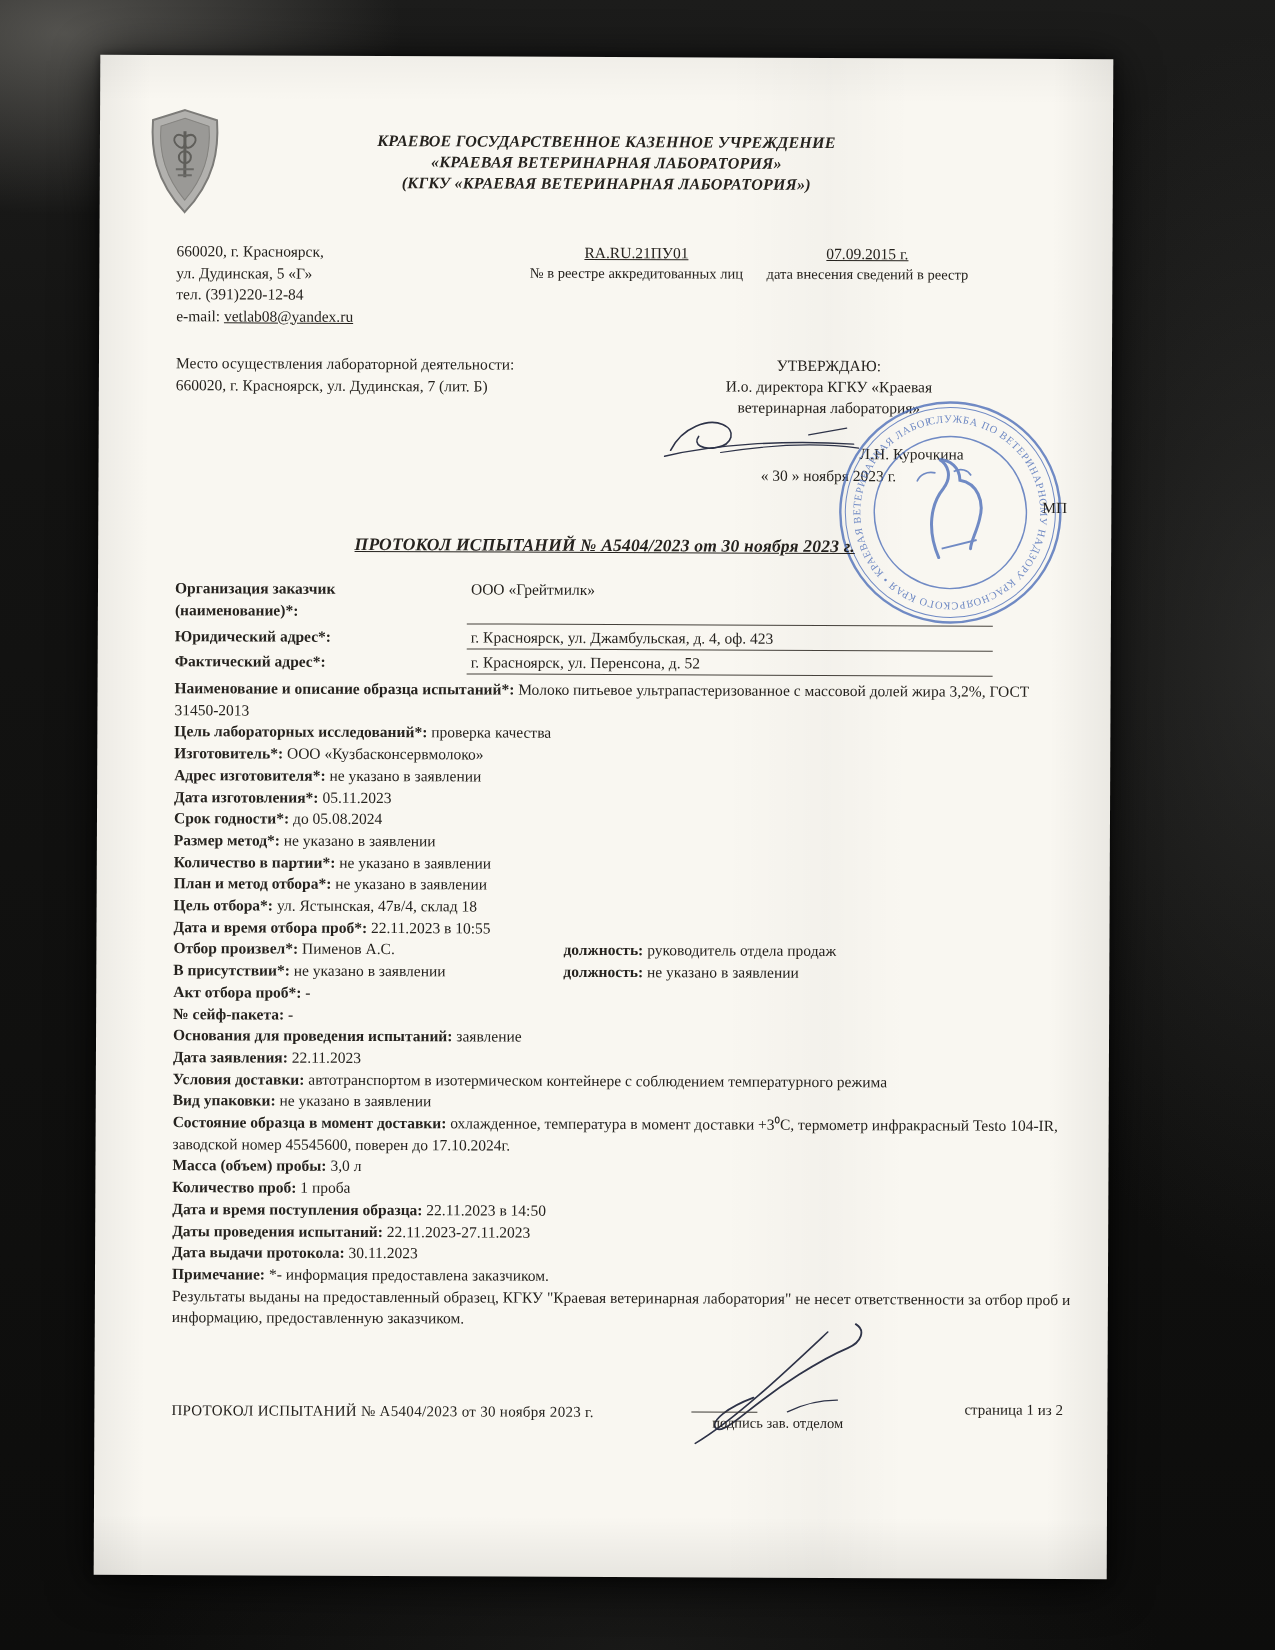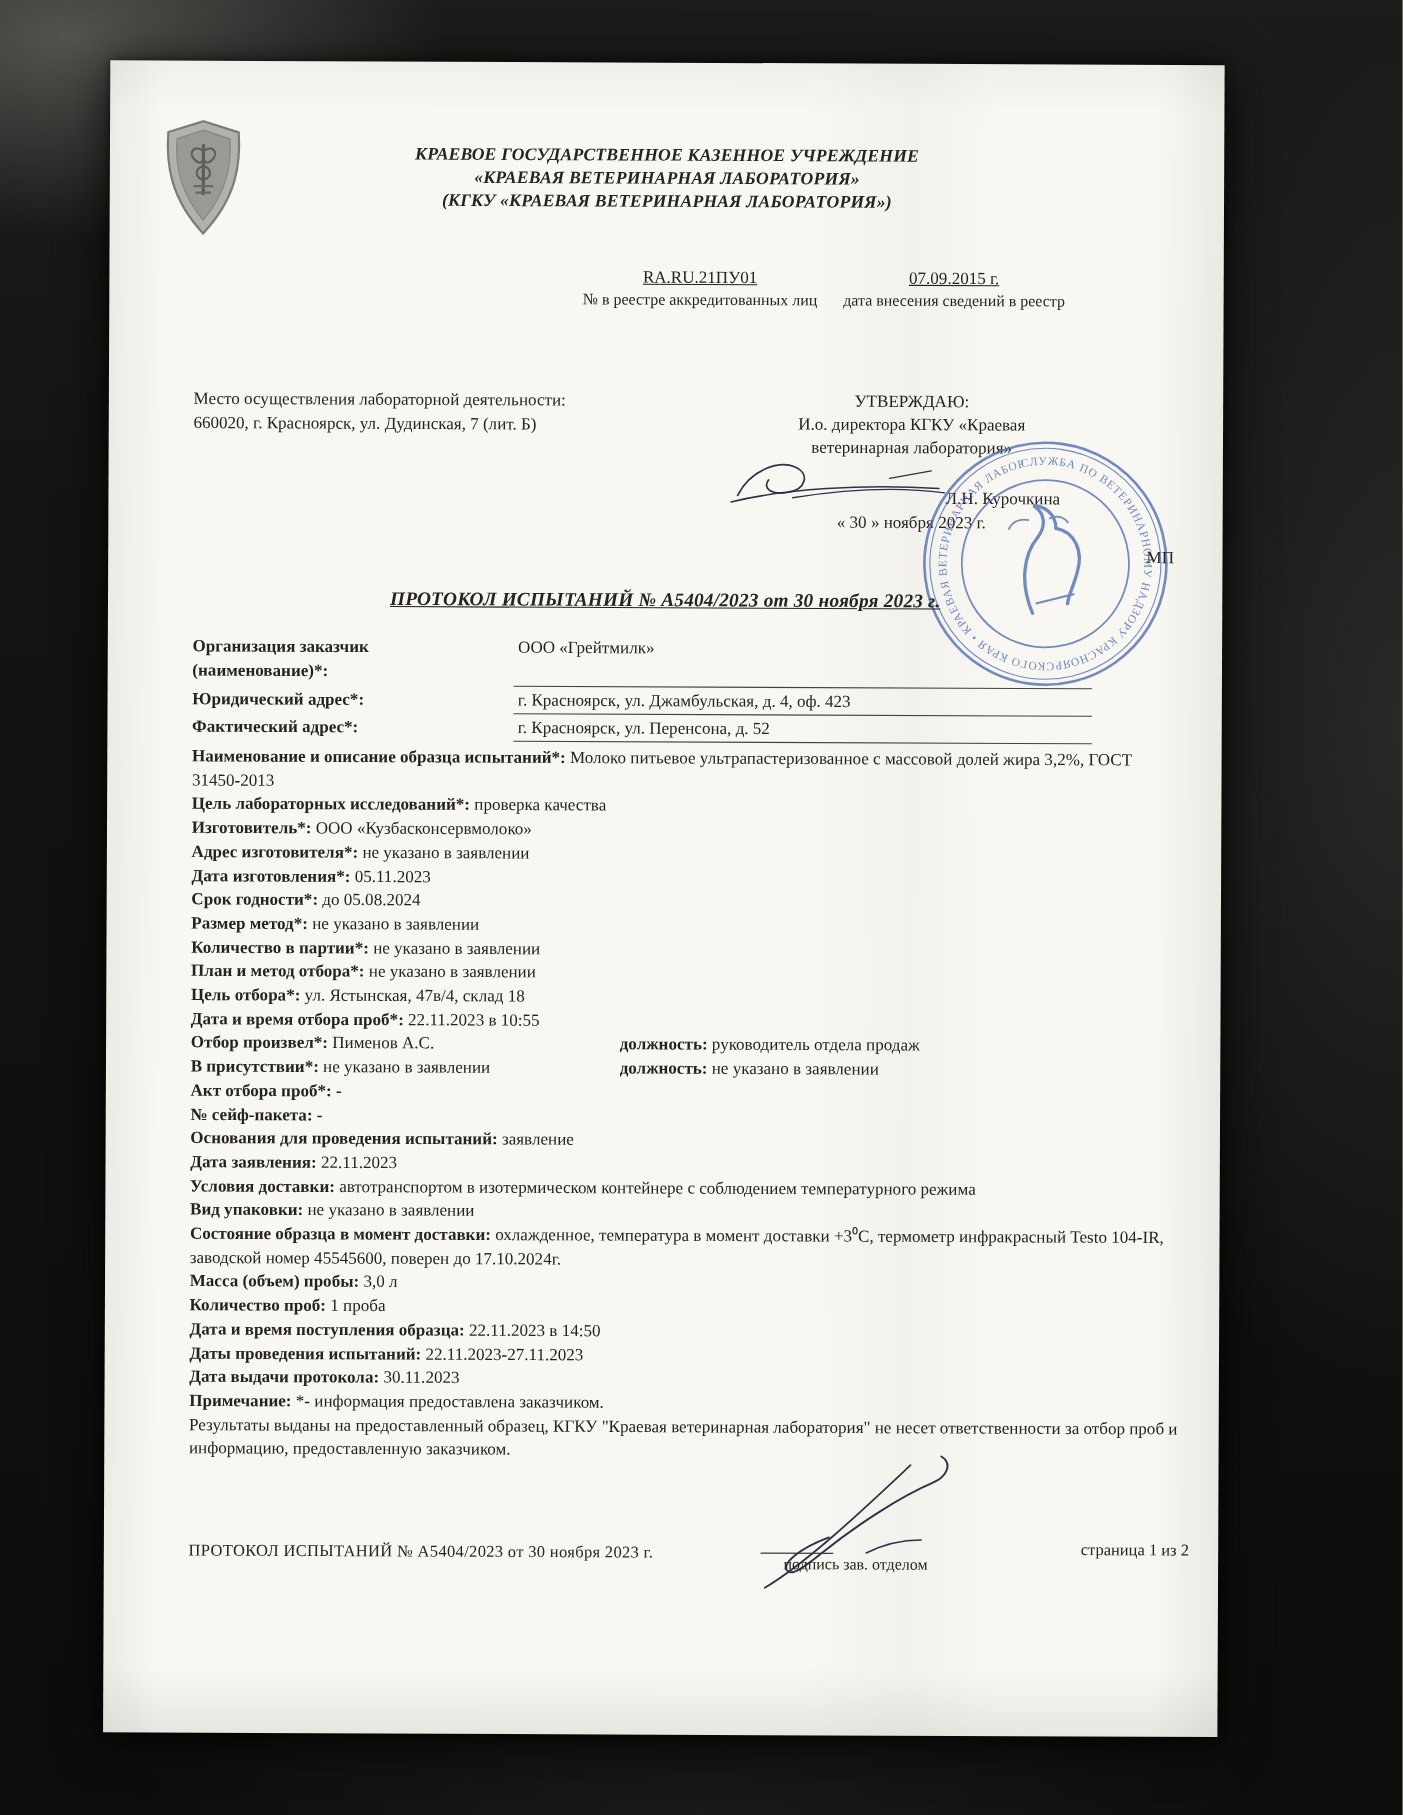--- a/index.html
+++ b/index.html
@@ -75,21 +75,21 @@
   .client .val{ flex:1; border-bottom:1px solid #45413b; padding-left:4px; line-height:22px; }
   .client .val.tall{ height:46px; }
   .client .crow + .crow{ margin-top:2px; }
 
   .fields{ position:absolute; left:77px; top:622px; right:36px;
            font-size:15.5px; line-height:21.7px; }
   .frow{ position:relative; }
   .mid{ position:absolute; left:390px; top:0; }
 
   .footer-left{ position:absolute; left:77px; top:1347px; font-size:15px; letter-spacing:.3px; }
-  .footer-page{ position:absolute; left:888px; top:1343px; font-size:15px; }
+  .footer-page{ position:absolute; left:870px; top:1343px; font-size:15px; }
   .footer-sig{ position:absolute; left:575px; top:1258px; }
   .sig-line{ position:absolute; left:597px; top:1354px; width:66px; border-top:1.2px solid #3c3a35; }
   .footer-caption{ position:absolute; left:618px; top:1357px; font-size:14.5px; }
 
   .ink-stroke{ stroke:#2e3348; fill:none; stroke-linecap:round; }
 </style>
 </head>
 <body>
 
 <div class="photo-bg"></div>
@@ -105,20 +105,26 @@
     <path d="M30 62 h18 M32 68 h14" stroke="#6a6966" stroke-width="2"></path>
     <circle cx="39" cy="50" r="6" fill="none" stroke="#5f5e5a" stroke-width="2"></circle>
   </svg>
 
   <div class="org-title">
     <div>КРАЕВОЕ ГОСУДАРСТВЕННОЕ КАЗЕННОЕ УЧРЕЖДЕНИЕ</div>
     <div>«КРАЕВАЯ ВЕТЕРИНАРНАЯ ЛАБОРАТОРИЯ»</div>
     <div>(КГКУ «КРАЕВАЯ ВЕТЕРИНАРНАЯ ЛАБОРАТОРИЯ»)</div>
   </div>
 
+  <div class="contact">
+    <div>660020, г. Красноярск,</div>
+    <div>ул. Дудинская, 5 «Г»</div>
+    <div>тел. (391)220-12-84</div>
+    <div><span>e-mail: </span><span class="email">vetlab08@yandex.ru</span></div>
+  </div>
 
   <div class="registry">
     <div class="num u">RA.RU.21ПУ01</div>
     <div class="cap">№ в реестре аккредитованных лиц</div>
   </div>
   <div class="reg-date">
     <div class="num u">07.09.2015 г.</div>
     <div class="cap">дата внесения сведений в реестр</div>
   </div>
 

